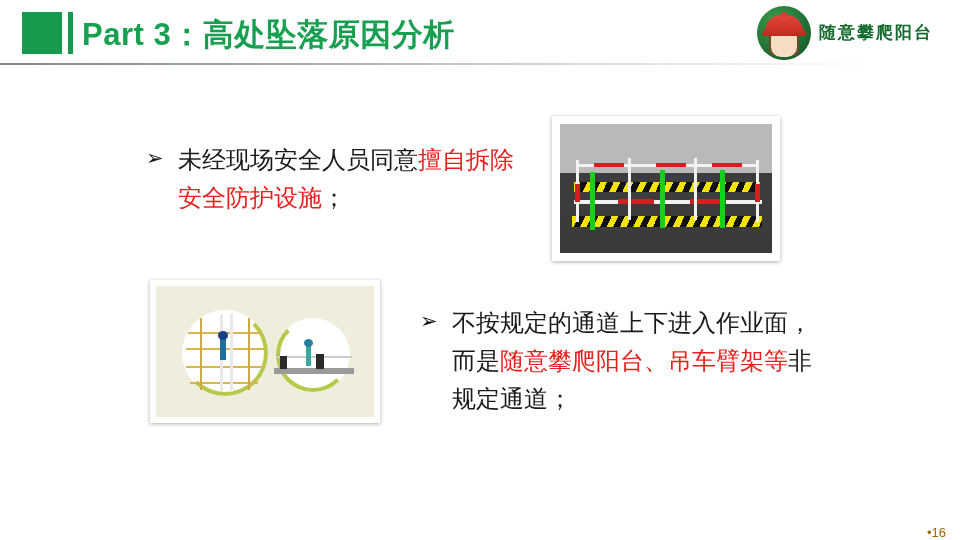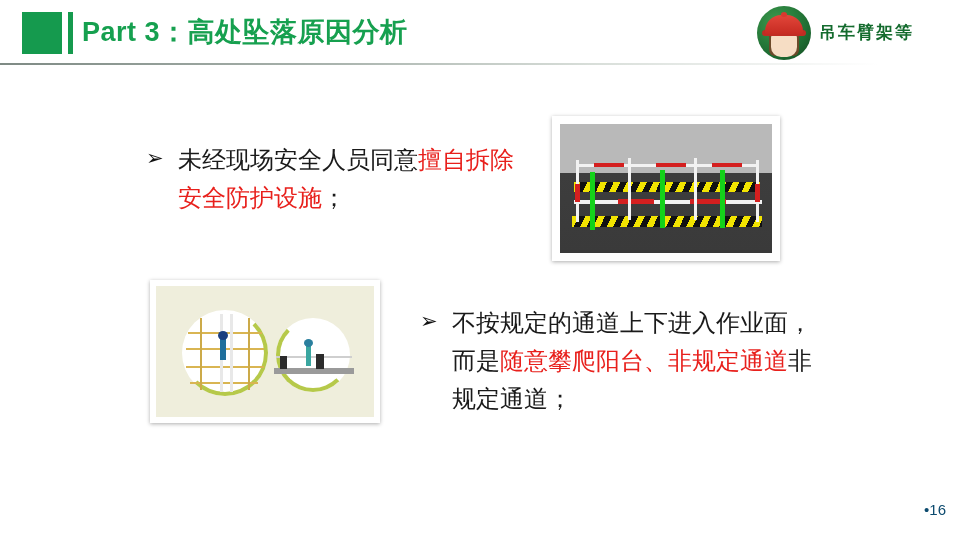--- a/index.html
+++ b/index.html
@@ -49,21 +49,21 @@
   }
   .hdr-bar {
     position: absolute;
     left: 68px; top: 12px;
     width: 5px; height: 42px;
     background: #159a4e;
   }
   .hdr-title {
     position: absolute;
     left: 82px; top: 14px;
-    font-size: 27px;
+    font-size: 31px;
     font-weight: bold;
     color: #16a04f;
     letter-spacing: 0.5px;
     white-space: nowrap;
   }
   .hdr-rule {
     position: absolute;
     left: 0; top: 63px;
     width: 955px; height: 2px;
     background: linear-gradient(to right, #7e8a84 0%, #aab4ae 35%, #d8ded9 62%, #ffffff 92%);
@@ -244,23 +244,23 @@
   }
   .person-body { position: absolute; background: #1f6f9c; }
   .person-head { position: absolute; border-radius: 50%; background: #1b3f80; }
   .plat { position: absolute; background: #9a9a9a; }
   .box-dark { position: absolute; background: #2b2b2b; }
   .rail-thin { position: absolute; background: #cfcfcf; height: 2px; }
 
   
   .pagenum {
     position: absolute;
-    right: 14px; bottom: 22px;
-    font-size: 15px;
-    color: #0c4a6e;
+    right: 14px; bottom: 0;
+    font-size: 13px;
+    color: #a16207;
     z-index: 6;
   }
 </style>
 </head>
 <body>
 
 <div id="slide">
 
 
   <div class="header">
@@ -271,35 +271,35 @@
 
     <div class="logo-wrap">
       <div class="logo-circle">
         <div class="logo-hair-l"></div>
         <div class="logo-hair-r"></div>
         <div class="logo-face"></div>
         <div class="logo-brim"></div>
         <div class="logo-helmet"></div>
         <div class="logo-knob"></div>
       </div>
-      <div class="logo-text">吊车臂架等</div>
+      <div class="logo-text">随意攀爬阳台</div>
     </div>
   </div>
 
   <div class="bullet" id="bullet-1">
     <span class="marker">➢</span>
     <span class="btext">
       <span>未经现场安全人员同意</span><span class="red">擅自拆除安全防护设施</span><span>；</span>
     </span>
   </div>
 
   <div class="bullet" id="bullet-2">
     <span class="marker">➢</span>
     <span class="btext">
-      <span>不按规定的通道上下进入作业面，而是</span><span class="red">随意攀爬阳台、非规定通道</span><span>非规定通道；</span>
+      <span>不按规定的通道上下进入作业面，而是</span><span class="red">随意攀爬阳台、吊车臂架等</span><span>非规定通道；</span>
     </span>
   </div>
 
   <div class="photo" id="photo-railing">
     <div class="rail-inner">
 
       <div class="rail-white" style="left:18px; top:40px; width:178px; height:3px;"></div>
       <div class="rail-red" style="left:34px; top:39px; width:30px; height:4px;"></div>
       <div class="rail-red" style="left:96px; top:39px; width:30px; height:4px;"></div>
       <div class="rail-red" style="left:152px; top:39px; width:30px; height:4px;"></div>

